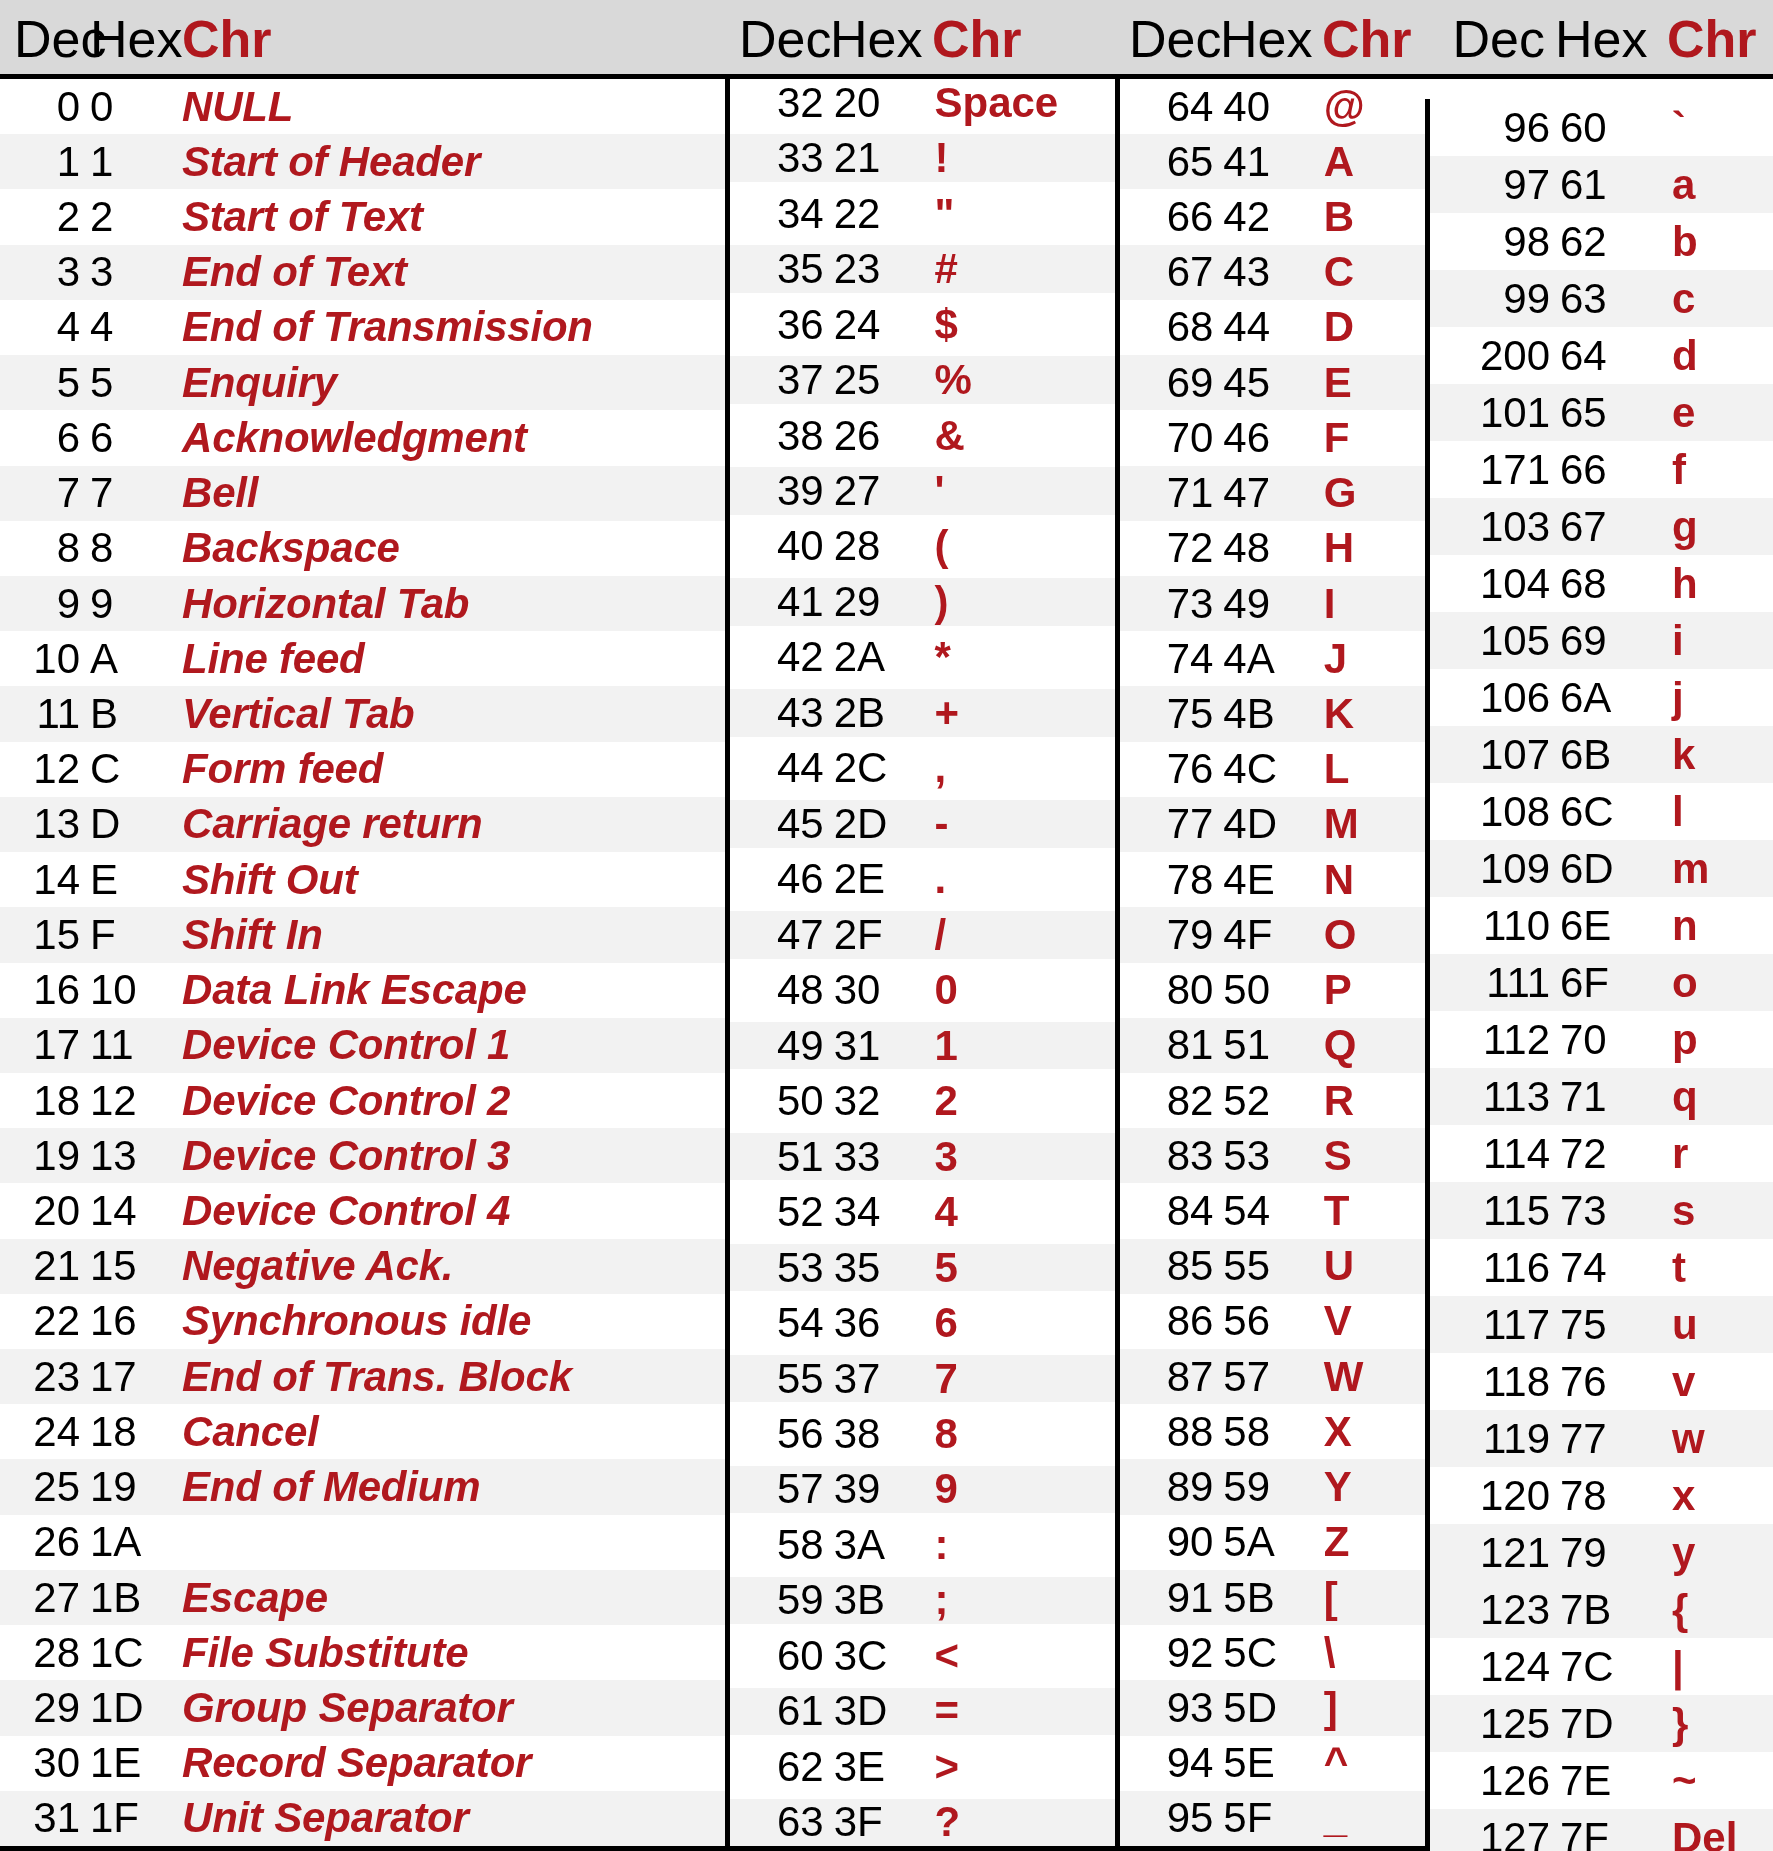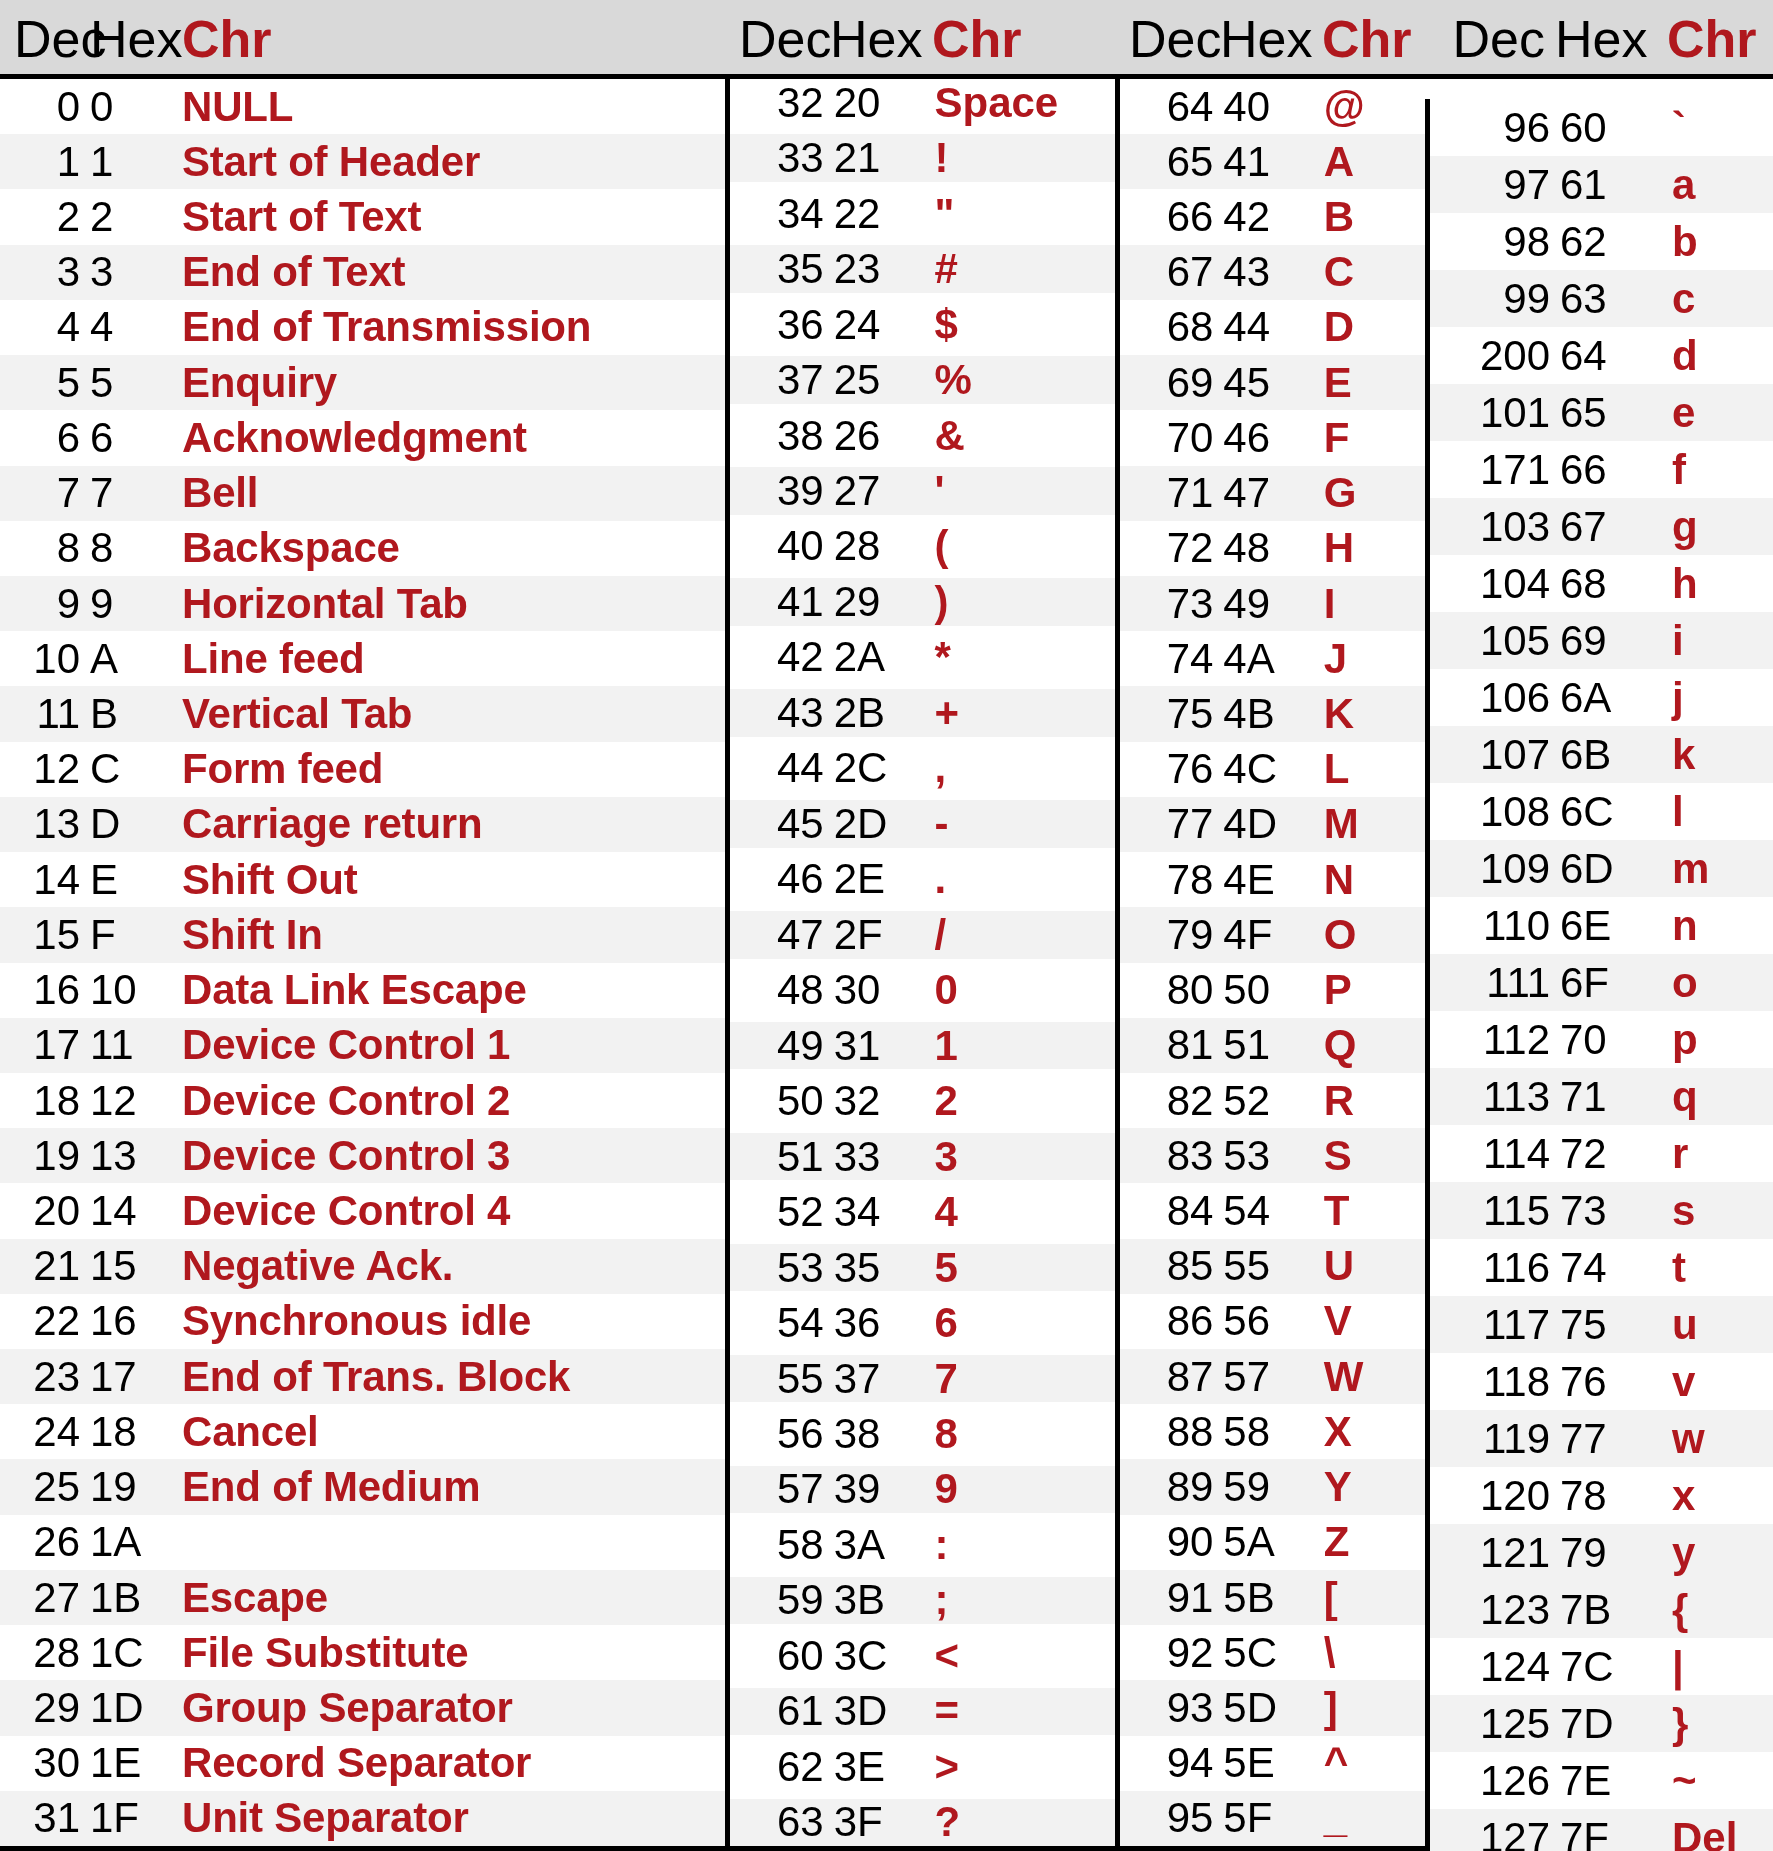--- a/index.html
+++ b/index.html
@@ -125,21 +125,21 @@
     font-weight: 400;
   }
   .c-chr {
     text-align: left;
     color: #b0181e;
     font-weight: 600;
     padding-left: 12px;
   }
 
   
-  .cg-1 .c-chr { font-weight: 700; letter-spacing: -0.2px; }
+  .cg-1 .c-chr { font-weight: 700; letter-spacing: -0.2px; font-style: italic; }
 </style>
 </head>
 <body>
 
 <div id="ascii-table">
 
   <div class="header-band">
     <div class="header-group hg-1 g1">
       <div class="hdr-cell hdr-dec c-dec">Dec</div>
       <div class="hdr-cell hdr-hex c-hex">Hex</div>

